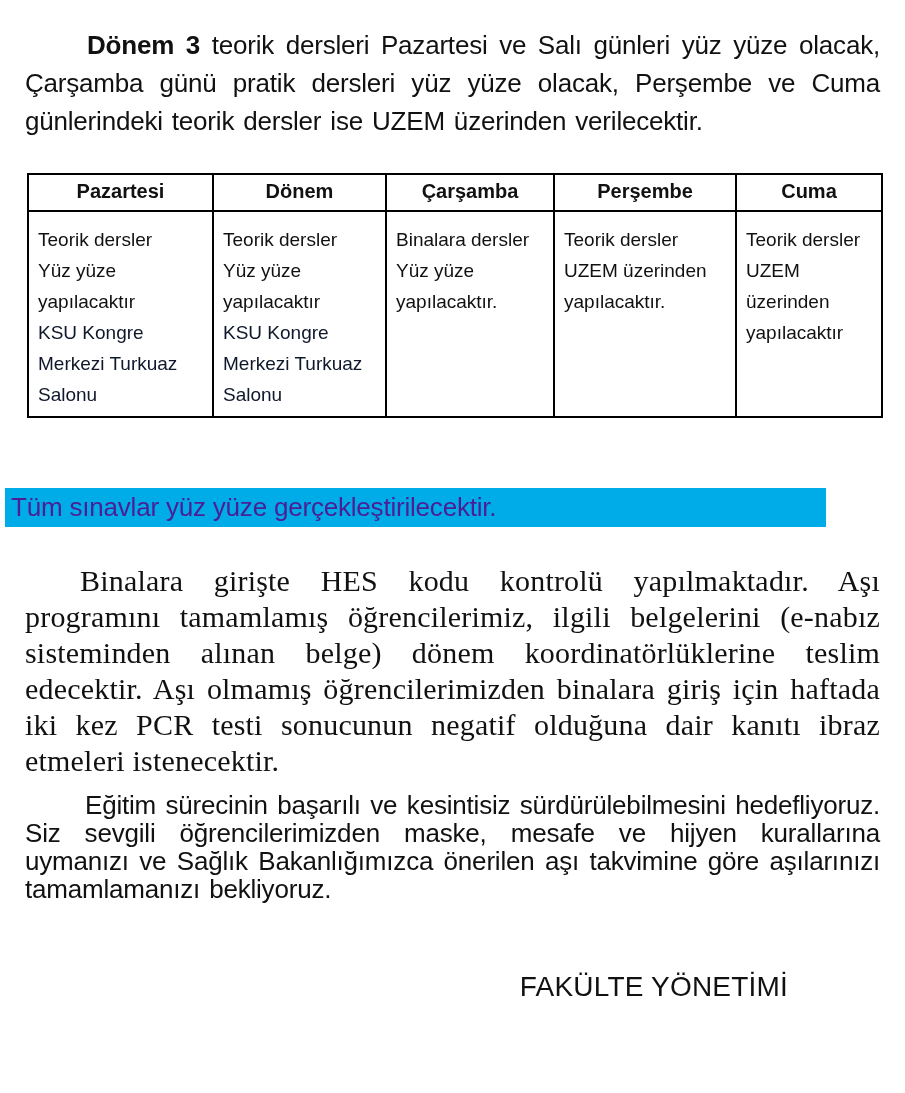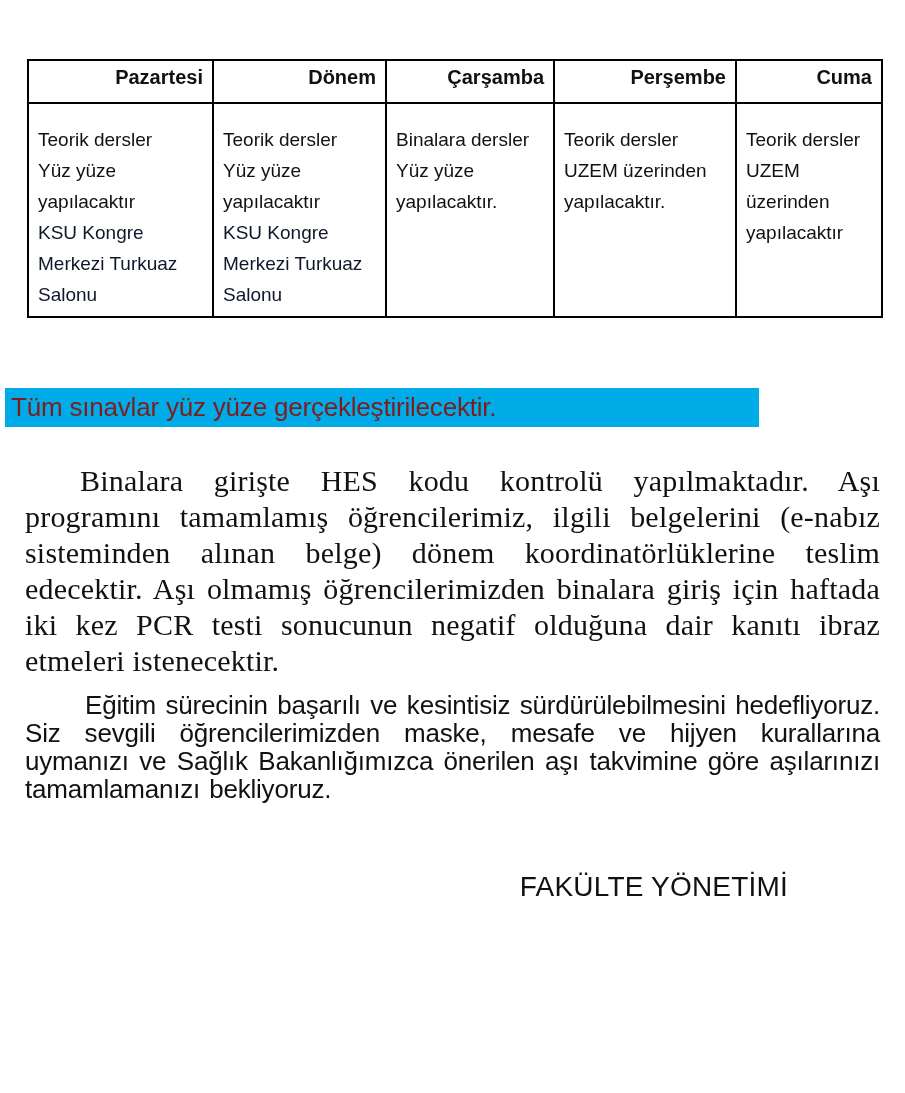--- a/index.html
+++ b/index.html
@@ -33,44 +33,44 @@
     table-layout: fixed;
     width: 854px;
     margin: 33px 0 0 2px;
   }
   table.schedule th, table.schedule td {
     border: 2px solid #000000;
   }
   table.schedule th {
     font-size: 20px;
     font-weight: 700;
-    text-align: right;
-    padding: 5px 9px 13px 9px;
+    text-align: center;
+    padding: 5px 9px 7px 9px;
     margin-left: 20px;
   }
   table.schedule td {
     font-size: 19px;
     line-height: 31px;
     vertical-align: top;
-    padding: 20px 8px 6px 9px;
+    padding: 12px 8px 6px 9px;
     border-radius: 16px;
   }
   .prewrap { white-space: pre-line; }
   .cell-location { color: #0f172a; }
 
   
   .exam-banner {
     box-sizing: border-box;
     margin: 70px 0 12px -20px;
-    width: 754px;
+    width: 821px;
     height: 39px;
     line-height: 39px;
     padding-left: 6px;
     background: #00ACE8;
-    color: #7f1d1d;
+    color: #4c1d95;
     font-size: 26px;
     letter-spacing: -0.2px;
   }
 
   
   .hes {
     margin: 36px 0 0 0;
     font-family: "Liberation Serif", serif;
     font-weight: 400;
     font-size: 30px;
@@ -98,20 +98,21 @@
     text-align: right;
     font-size: 28px;
     letter-spacing: 0.2px;
   }
 </style>
 </head>
 <body>
 
 <div class="page">
 
+  <p class="intro"><span class="lead-bold">Dönem 3</span><span> teorik dersleri Pazartesi ve Salı günleri yüz yüze olacak, Çarşamba günü pratik dersleri yüz yüze olacak, Perşembe ve Cuma günlerindeki teorik dersler ise UZEM üzerinden verilecektir.</span></p>
 
   <table class="schedule">
     <colgroup>
       <col style="width:185px">
         <col style="width:173px">
         <col style="width:168px">
       <col style="width:182px">
         <col style="width:146px">
     </colgroup>
     <thead>

